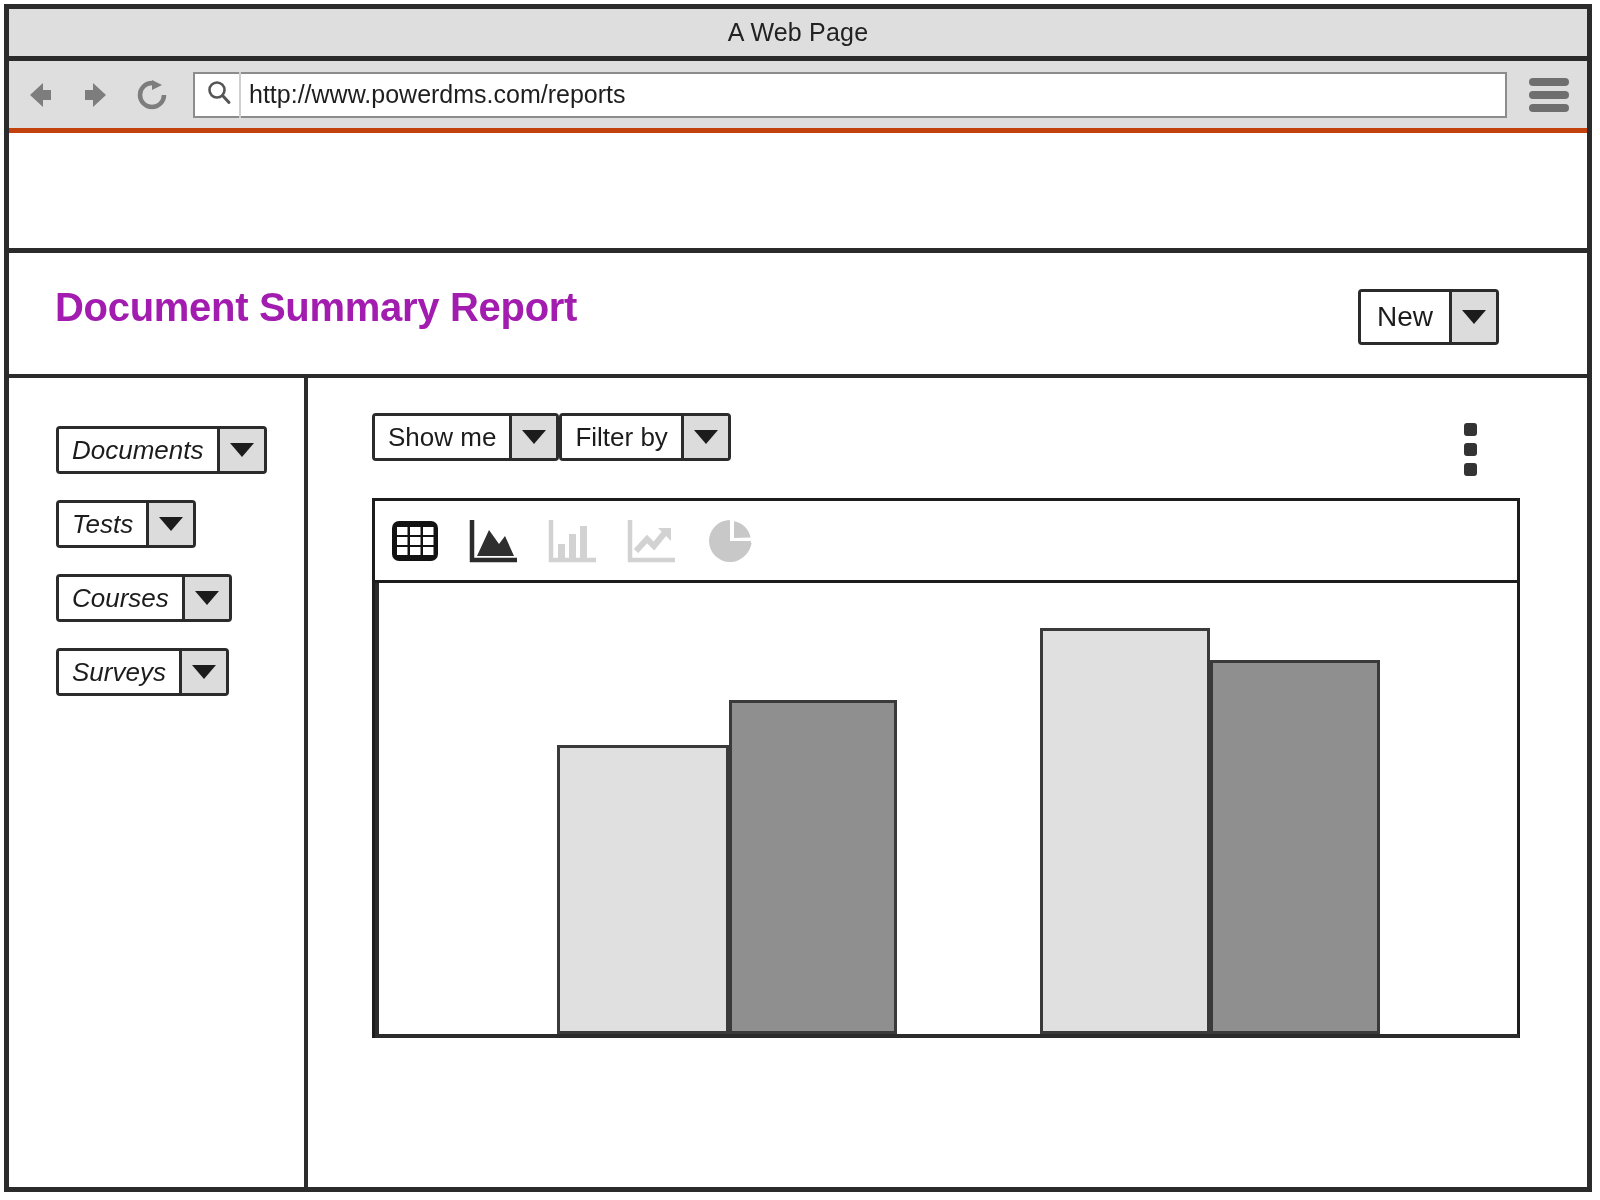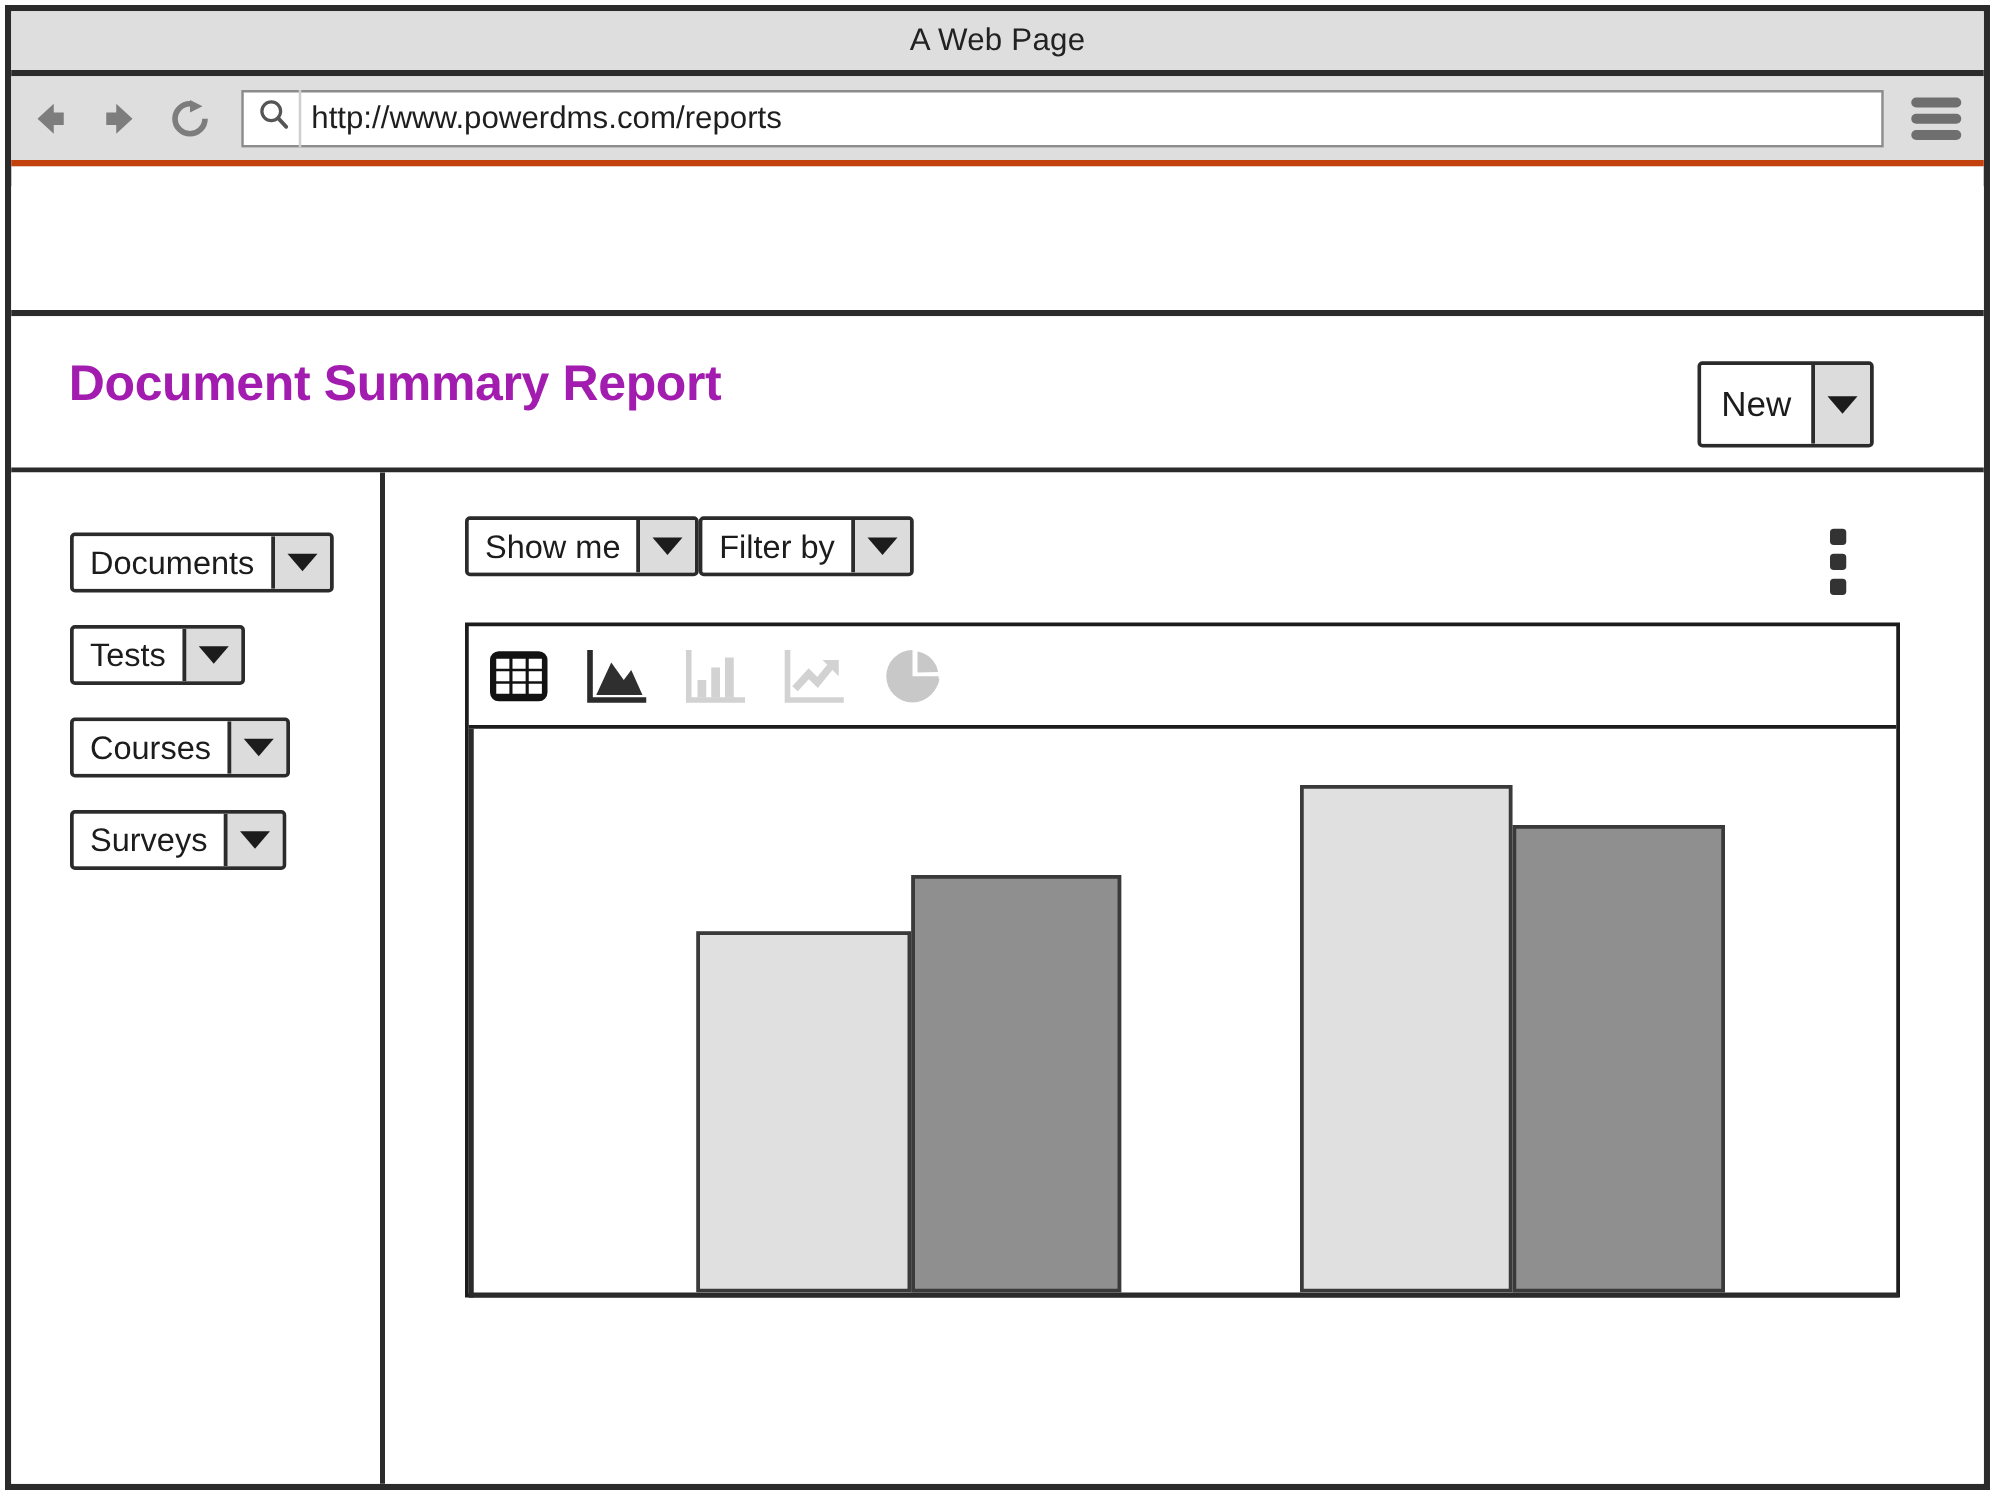--- a/index.html
+++ b/index.html
@@ -177,21 +177,21 @@
     height: 0;
     border-left: 12px solid transparent;
     border-right: 12px solid transparent;
     border-top: 14px solid #1c1c1c;
   }
 
   .new-dd {
     position: absolute;
     right: 88px;
     top: 36px;
-    height: 69px;
+    height: 56px;
   }
   .new-dd .dd-label { font-size: 28px; padding: 0 16px; }
 
   
   .body-area {
     position: absolute;
     left: 0;
     top: 369px;
     right: 0;
     bottom: 0;
@@ -205,21 +205,21 @@
     bottom: 0;
     border-right: 4px solid #2b2b2b;
     box-sizing: border-box;
     padding-top: 48px;
   }
   .sidebar .dd {
     margin-left: 47px;
     margin-bottom: 26px;
     height: 48px;
   }
-  .sidebar .dd-label { font-size: 26px; }
+  .sidebar .dd-label { font-size: 26px; font-style: italic; }
 
   .main {
     position: absolute;
     left: 303px;
     top: 0;
     right: 0;
     bottom: 0;
   }
 
   

